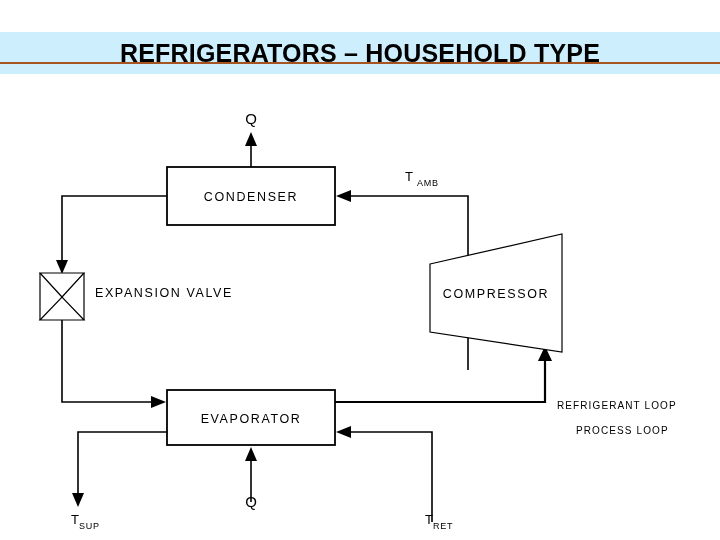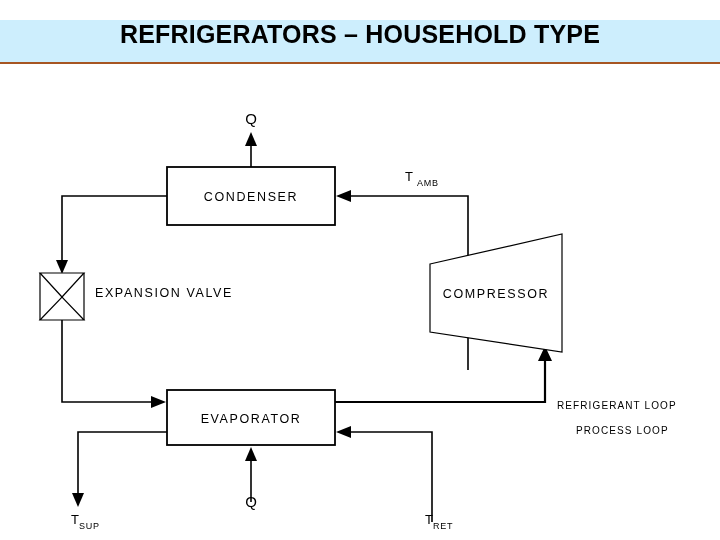--- a/index.html
+++ b/index.html
@@ -18,26 +18,26 @@
     position: absolute;
     left: 0; top: 0;
     width: 720px;
     height: 540px;
     background: #ffffff;
   }
   
   #title-banner {
     position: absolute;
     left: 0;
-    top: 20px;
+    top: 32px;
     width: 720px;
     height: 42px;
     background: #cdeefd;
     display: flex;
-    align-items: flex-start;
+    align-items: center;
     justify-content: center;
   }
   #title-text {
     font-family: "Liberation Sans", sans-serif;
     font-size: 25px;
     font-weight: bold;
     color: #000000;
     letter-spacing: 0.2px;
     white-space: nowrap;
   }

